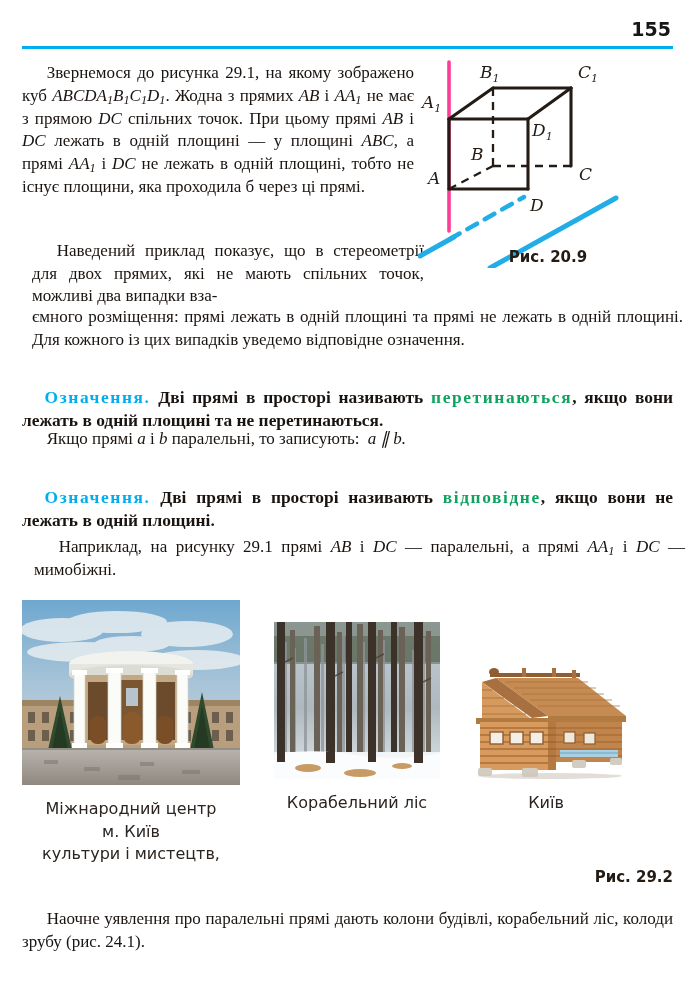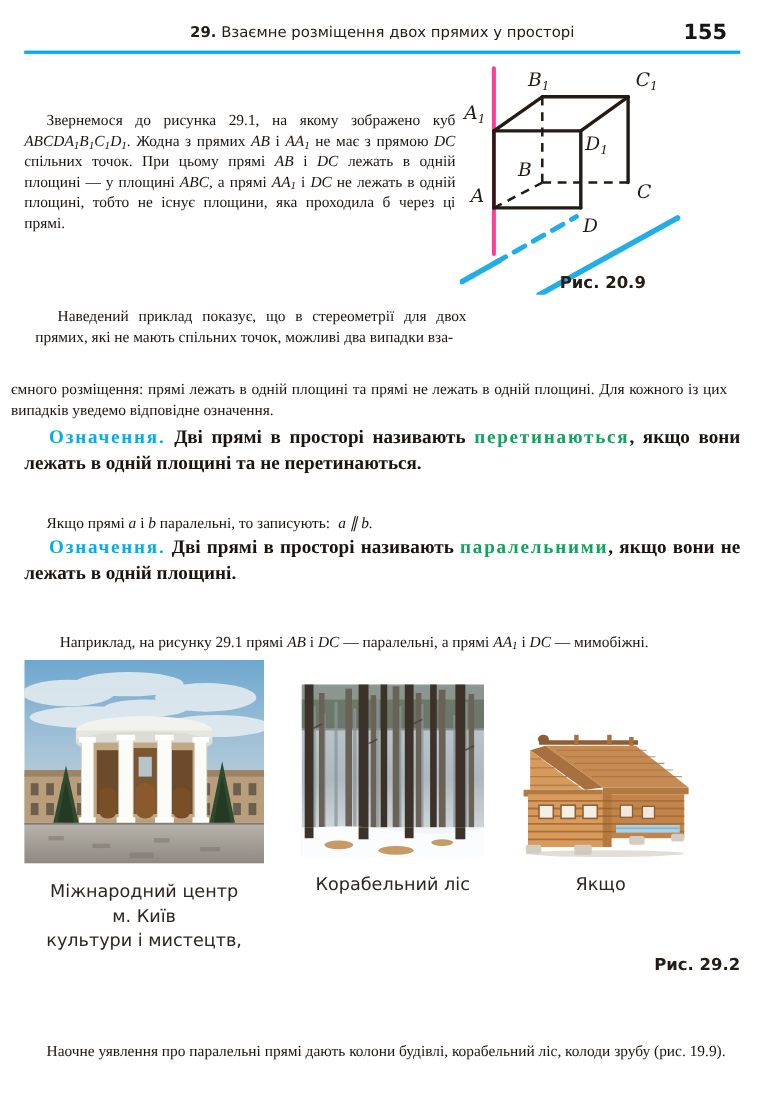--- a/index.html
+++ b/index.html
@@ -20,46 +20,45 @@
     position:absolute; left:22px; top:22px; width:651px;
     text-align:center;
     font-family:"DejaVu Sans", sans-serif;
     font-size:13.5px;
     color:#231b14;
     white-space:nowrap;
   }
   .header-num { font-weight:bold; }
   .header-title { font-weight:normal; }
   .header-pageno {
-    position:absolute; right:34px; top:18px;
+    position:absolute; right:24px; top:18px;
     font-family:"DejaVu Sans", sans-serif;
     font-size:19px; font-weight:bold; color:#161616;
   }
   .header-rule {
     position:absolute; left:22px; top:46px; width:651px; height:3px;
     background:#00AEEF;
   }
 
   
   .col {
     position:absolute;
-    font-size:14px;
+    font-size:17px;
     line-height:1.33;
     text-align:justify;
     text-justify:inter-word;
     hyphens:manual;
-    margin-top:40px;
   }
   .indent { text-indent:1.45em; }
   .ital { font-style:italic; }
   .sub { font-size:0.72em; vertical-align:-0.22em; }
 
   #para-intro  { left:22px; top:62px; width:392px; }
   #para-example{ left:32px; top:240px; width:392px; }
-  #para-example-cont { left:10px; top:306px; width:651px; }
+  #para-example-cont { left:32px; top:306px; width:651px; }
 
   .defn { position:absolute; left:22px; width:651px;
           font-weight:bold; font-size:17.4px; line-height:1.33;
           text-align:justify; }
   .defn .lead {
     color:#00AEEF;
     letter-spacing:1.6px;
     font-weight:bold;
   }
   .defn .term {
@@ -105,41 +104,37 @@
     margin-top:9px;
   }
   #cap-building { width:218px; }
   #cap-forest   { width:166px; }
   #cap-cabin    { width:172px; }
 </style>
 </head>
 <body>
 
 <div class="page-header">
-  <div class="header-line">
-    <span class="header-num">29.</span>
-    <span class="header-title">Взаємне розміщення двох прямих у просторі</span>
-  </div>
   <div class="header-pageno">155</div>
   <div class="header-rule"></div>
 </div>
 
 <div class="col indent" id="para-intro"><span>Звернемося до рисунка 29.1, на якому зображено куб </span><span class="ital">ABCDA</span><span class="ital sub">1</span><span class="ital">B</span><span class="ital sub">1</span><span class="ital">C</span><span class="ital sub">1</span><span class="ital">D</span><span class="ital sub">1</span><span>. Жодна з прямих </span><span class="ital">AB</span><span> і </span><span class="ital">AA</span><span class="ital sub">1</span><span> не має з прямою </span><span class="ital">DC</span><span> спіль­них точок. При цьому прямі </span><span class="ital">AB</span><span> і </span><span class="ital">DC</span><span> ле­жать в одній площині — у площині </span><span class="ital">ABC</span><span>, а прямі </span><span class="ital">AA</span><span class="ital sub">1</span><span> і </span><span class="ital">DC</span><span> не лежать в одній площині, тобто не існує площини, яка проходила б через ці прямі.</span></div>
 
 <div class="col indent" id="para-example">Наведений приклад показує, що в сте­реометрії для двох прямих, які не мають спільних точок, можливі два випадки вза-</div>
 <div class="col" id="para-example-cont">ємного розміщення: прямі лежать в одній площині та прямі не лежать в одній площині. Для кожного із цих випадків уведемо відповідне означення.</div>
 
 <div class="defn" id="defn-parallel">
   <span style="display:inline-block;width:1.3em;"></span><span class="lead">Означення.</span><span> Дві прямі в просторі називають </span><span class="term">перетинаються</span><span>, якщо вони лежать в одній площині та не перетинаються.</span>
 </div>
 
 <div class="col indent" id="para-notation"><span>Якщо прямі </span><span class="ital">a</span><span> і </span><span class="ital">b</span><span> паралельні, то записують: </span><span class="ital" style="margin-left:4px;">a ∥ b.</span></div>
 
 <div class="defn" id="defn-skew">
-  <span style="display:inline-block;width:1.3em;"></span><span class="lead">Означення.</span><span> Дві прямі в просторі називають </span><span class="term">паралельними</span><span>, якщо вони не лежать в одній площині.</span>
+  <span style="display:inline-block;width:1.3em;"></span><span class="lead">Означення.</span><span> Дві прямі в просторі називають </span><span class="term">відповідне</span><span>, якщо вони не лежать в одній площині.</span>
 </div>
 
 <div class="col indent" id="para-instance"><span>Наприклад, на рисунку 29.1 прямі </span><span class="ital">AB</span><span> і </span><span class="ital">DC</span><span> — паралельні, а прямі </span><span class="ital">AA</span><span class="ital sub">1</span><span> і </span><span class="ital">DC</span><span> — мимобіжні.</span></div>
 
 <div id="figure-cube">
   <svg width="260" height="212" viewBox="0 0 260 212" xmlns="http://www.w3.org/2000/svg">
 
     <line x1="2" y1="200" x2="36" y2="181" stroke="#21AEE8" stroke-width="5" stroke-linecap="round"></line>
     <line x1="32" y1="183" x2="106" y2="141" stroke="#21AEE8" stroke-width="4.5" stroke-dasharray="11 9" stroke-linecap="round"></line>
     <line x1="72" y1="212" x2="198" y2="142" stroke="#21AEE8" stroke-width="5" stroke-linecap="round"></line>
@@ -437,20 +432,20 @@
           <rect x="18" y="120" width="14" height="8" rx="2"></rect>
           <rect x="62" y="120" width="16" height="9" rx="2"></rect>
           <rect x="112" y="112" width="14" height="8" rx="2"></rect>
           <rect x="150" y="110" width="12" height="7" rx="2"></rect>
         </g>
 
         <ellipse cx="90" cy="128" rx="72" ry="3" fill="#cfc8bd" opacity="0.6"></ellipse>
       </svg>
     </div>
     <div class="photo-caption" id="cap-cabin">
-      <div>Якщо</div>
+      <div>Київ</div>
     </div>
   </div>
 </div>
 
 <div class="fig-caption" id="caption-fig2">Рис. 29.2</div>
 
-<div class="col indent" id="para-closing">Наочне уявлення про паралельні прямі дають колони будівлі, корабельний ліс, колоди зрубу (рис. 19.9).</div>
+<div class="col indent" id="para-closing">Наочне уявлення про паралельні прямі дають колони будівлі, корабельний ліс, колоди зрубу (рис. 24.1).</div>
 
 </body></html>

